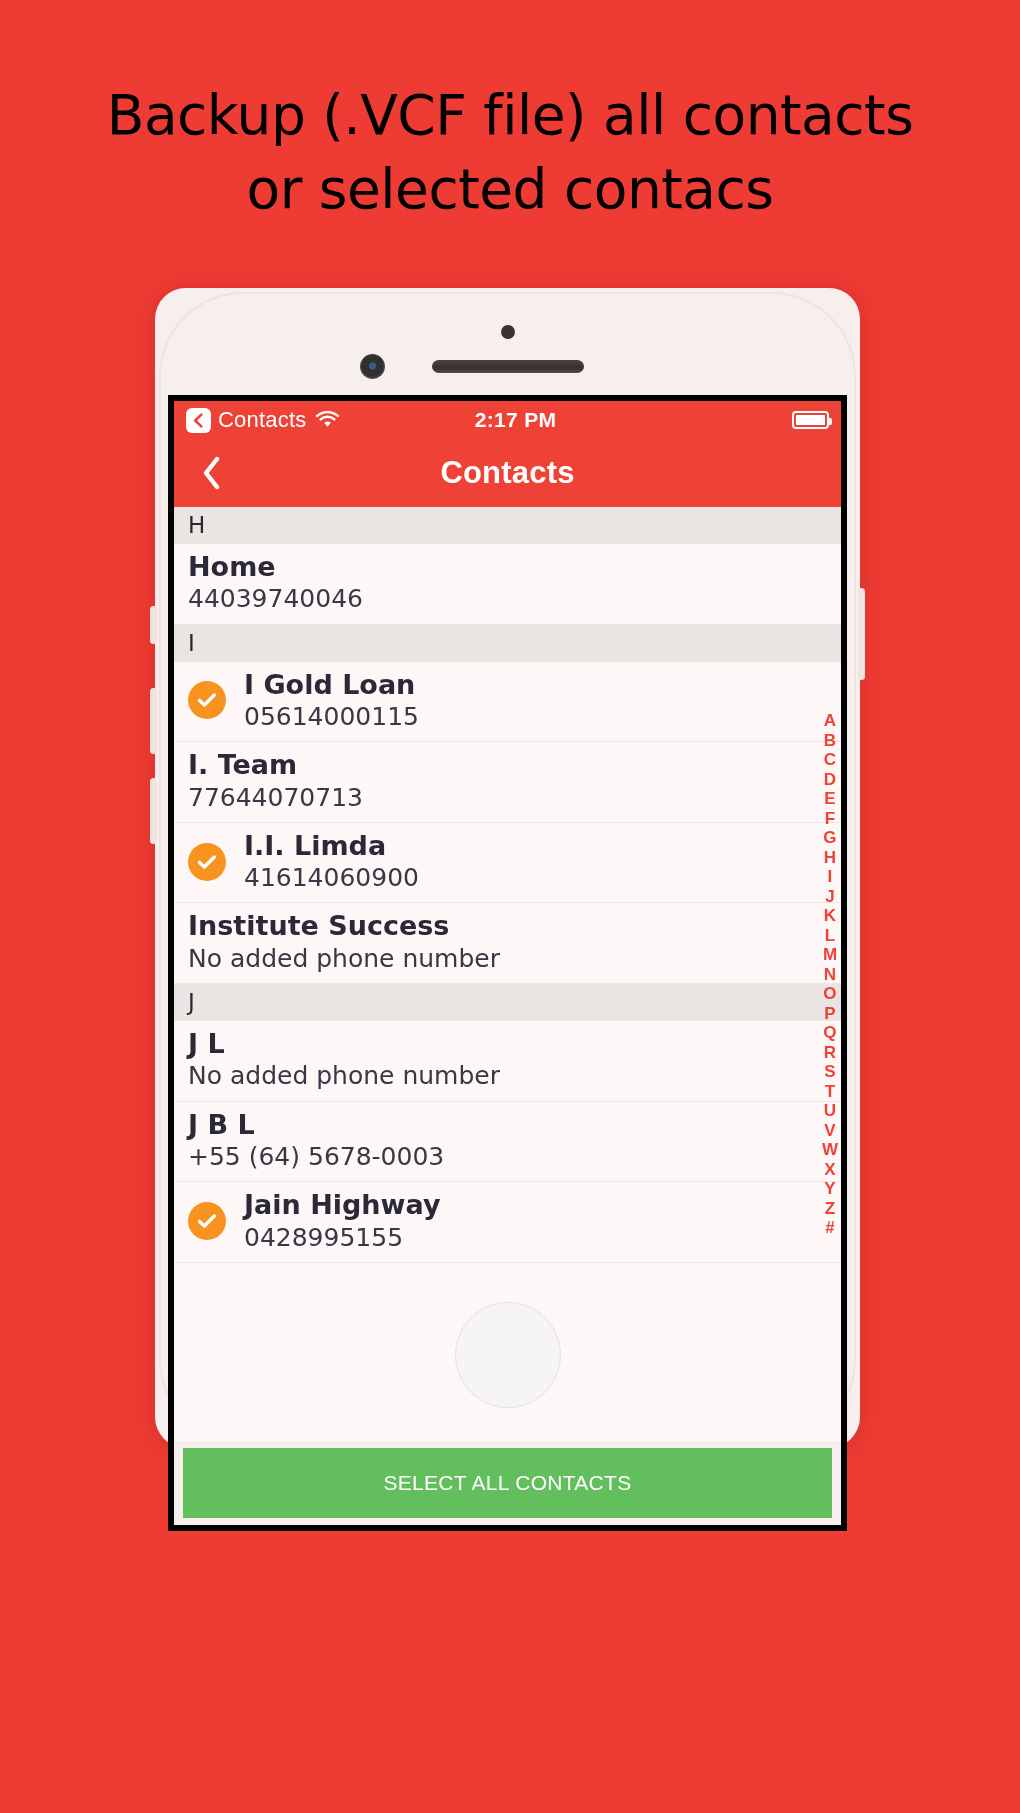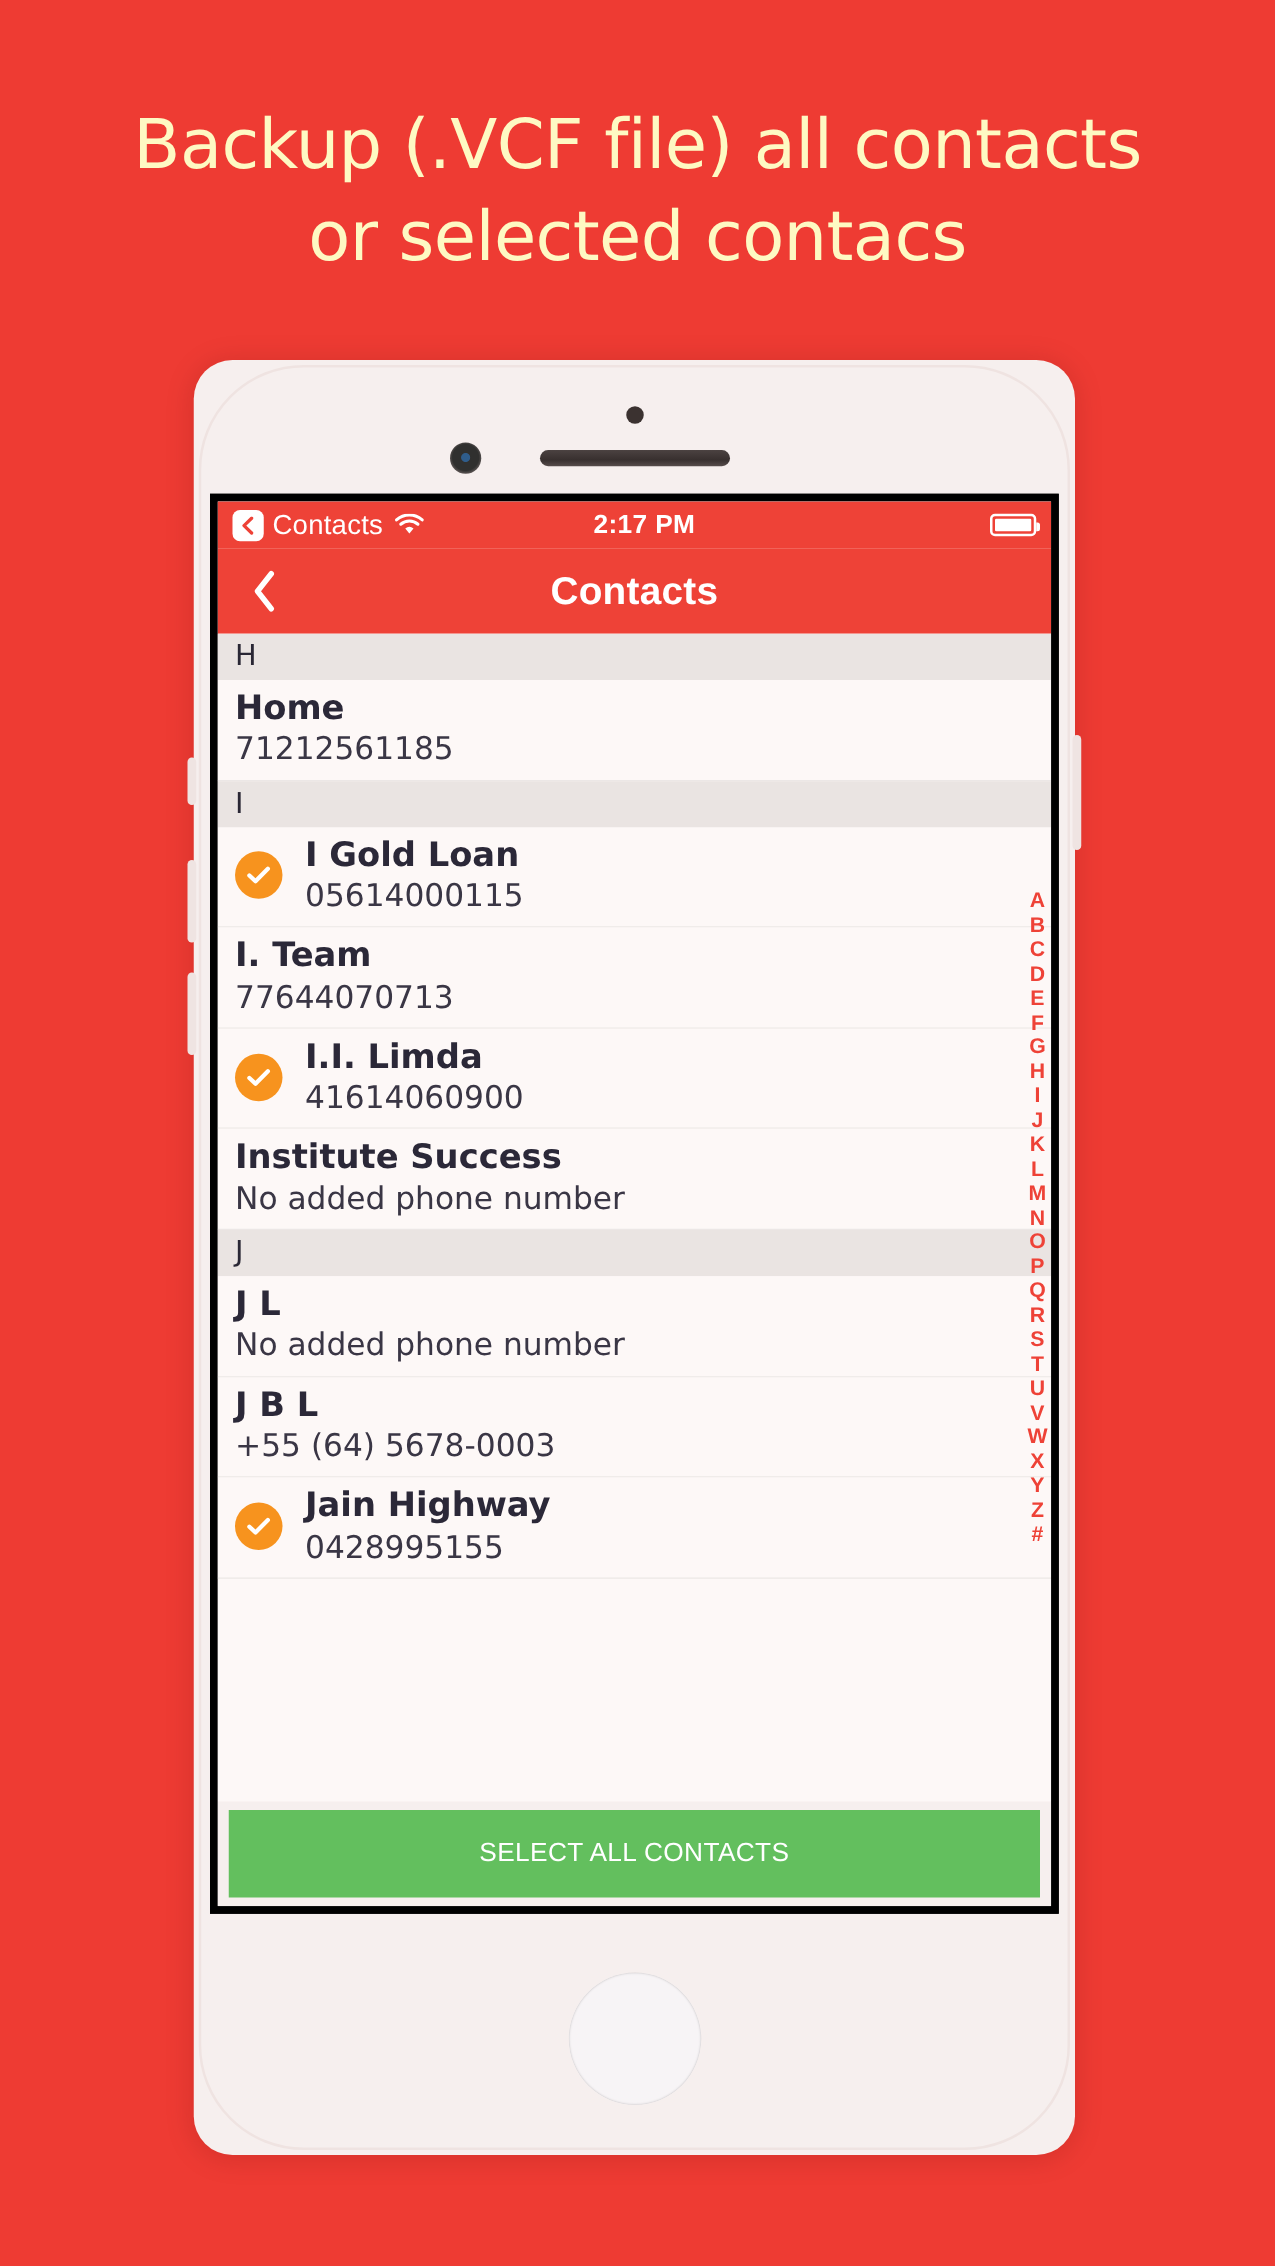--- a/index.html
+++ b/index.html
@@ -8,34 +8,34 @@
     background: #ee3b33;
     font-family: "Liberation Sans", sans-serif;
     overflow: hidden;
   }
   .page { position: relative; width: 1020px; height: 1813px; background: #ee3b33; }
 
   
   .headline {
     position: absolute; top: 78px; left: 0; width: 1020px;
     text-align: center;
-    color: #fef9c3;
+    color: #000000;
     font-size: 55px;
     line-height: 74px;
     font-weight: 400;
     letter-spacing: -0.5px;
     font-family: "DejaVu Sans", sans-serif;
   }
   .headline .l2 { display: block; text-align: center; }
 
   
   .phone {
     position: absolute;
     left: 155px; top: 288px;
-    width: 705px; height: 1436px;
+    width: 705px; height: 1160px;
     background: #f6efee;
     border-radius: 31px;
     box-shadow: 0 2px 22px rgba(90,0,0,0.18);
   }
   .phone-inner-edge {
     position: absolute; inset: 4px;
     border-radius: 84px;
     border: 2px solid #efe3e1;
     pointer-events: none;
   }
@@ -257,21 +257,21 @@
           </div>
           <div class="nav-title">Contacts</div>
         </div>
 
         <div class="list-wrap">
           <div class="list" id="contact-list">
               <div class="sec-header">H</div>
               <div class="row plain">
                 <div class="row-body">
                   <div class="c-name">Home</div>
-                  <div class="c-phone">71212561185</div>
+                  <div class="c-phone">44039740046</div>
                 </div>
               </div>
               <div class="sec-header">I</div>
               <div class="row checked">
                 <span class="check">
                   <svg width="20" height="16" viewBox="0 0 20 16">
                     <path d="M2.5 8.4 L7.4 13 L17.3 3" fill="none" stroke="#fff" stroke-width="3.4" stroke-linecap="round" stroke-linejoin="round"></path>
                   </svg>
                 </span>
                 <div class="row-body">

